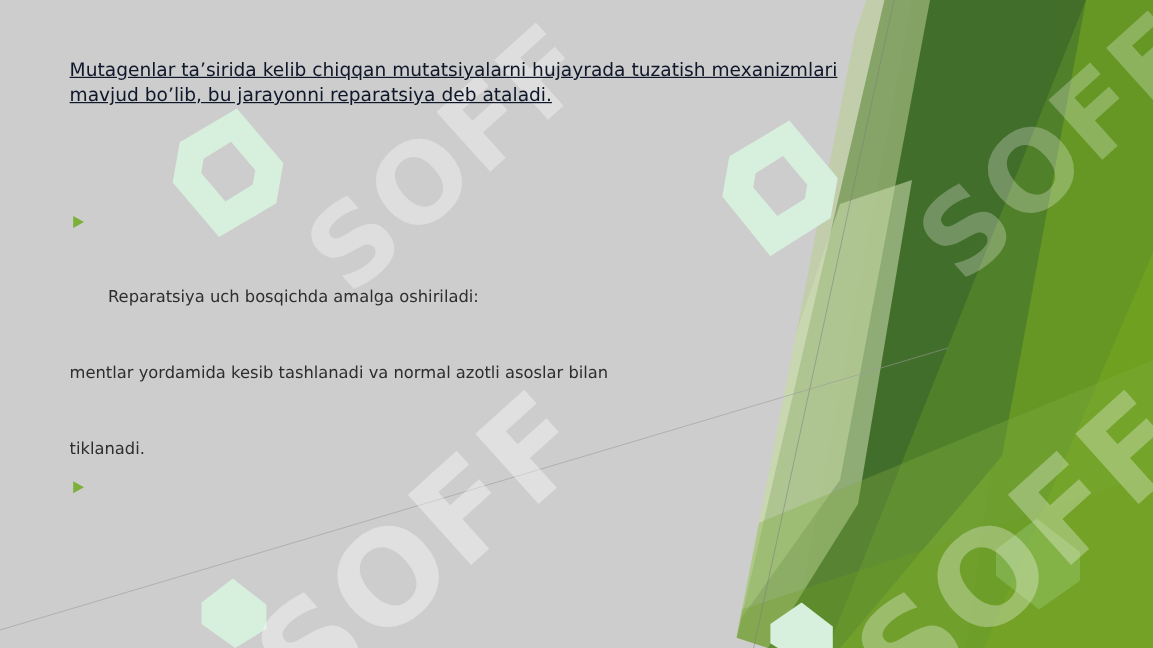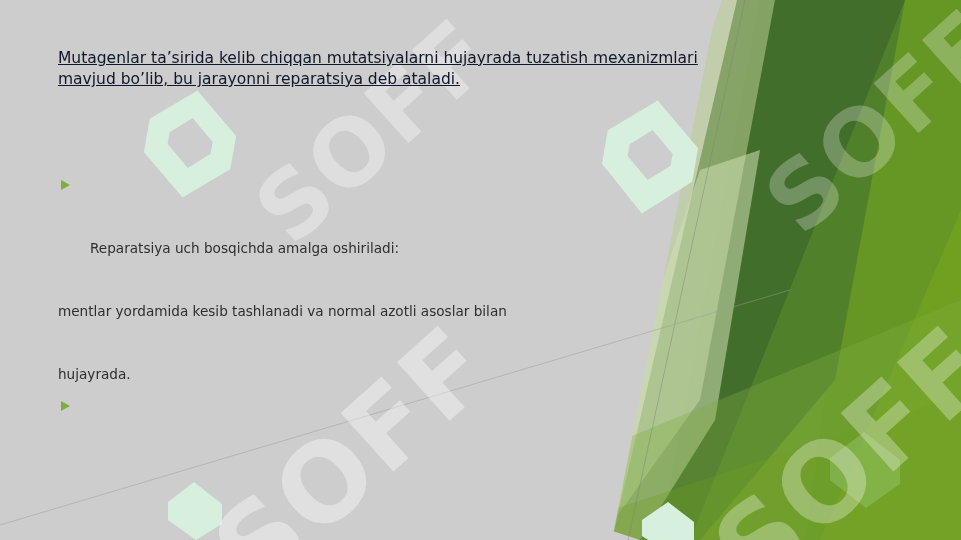--- a/index.html
+++ b/index.html
@@ -169,21 +169,21 @@
 
     <div class="body-block">
       <p class="para bulleted">
         <span class="bullet-icon"></span>
         <span>Reparatsiya uch bosqichda amalga oshiriladi:</span>
       </p>
       <p class="para plain">
         <span>mentlar yordamida kesib tashlanadi va normal azotli asoslar bilan</span>
       </p>
       <p class="para plain">
-        <span>hujayrada.</span>
+        <span>tiklanadi.</span>
       </p>
       <p class="para bulleted">
         <span class="bullet-icon"></span>
         
       </p>
 
     </div>
 
   </div>
 </div>

